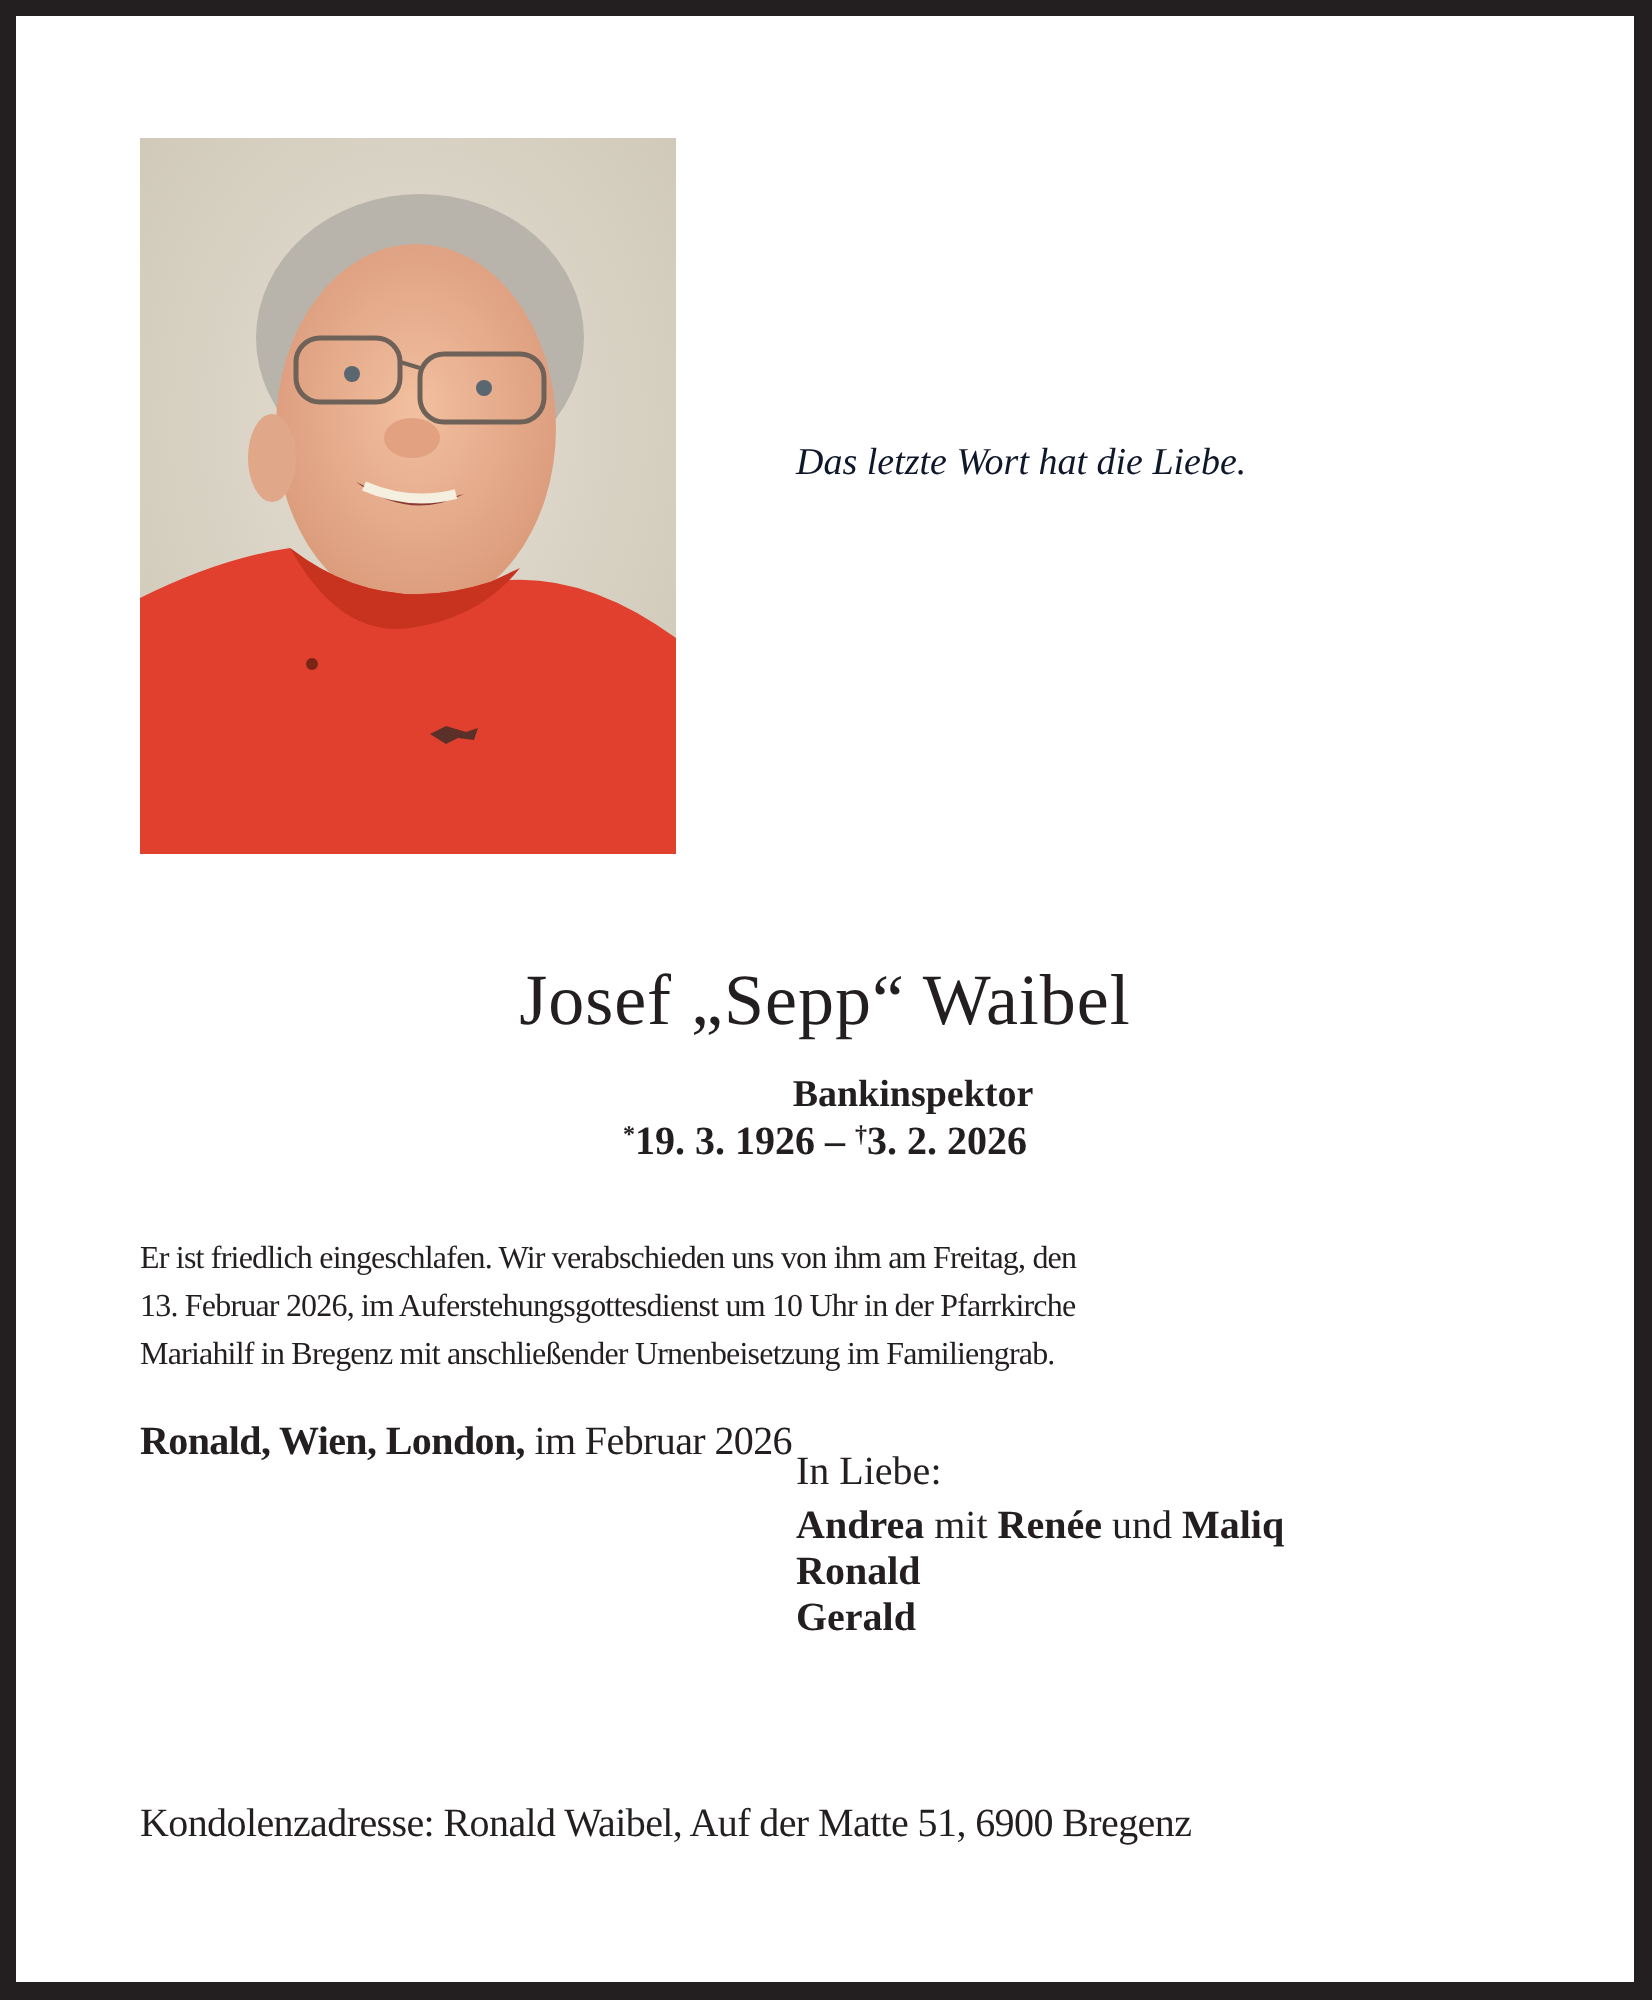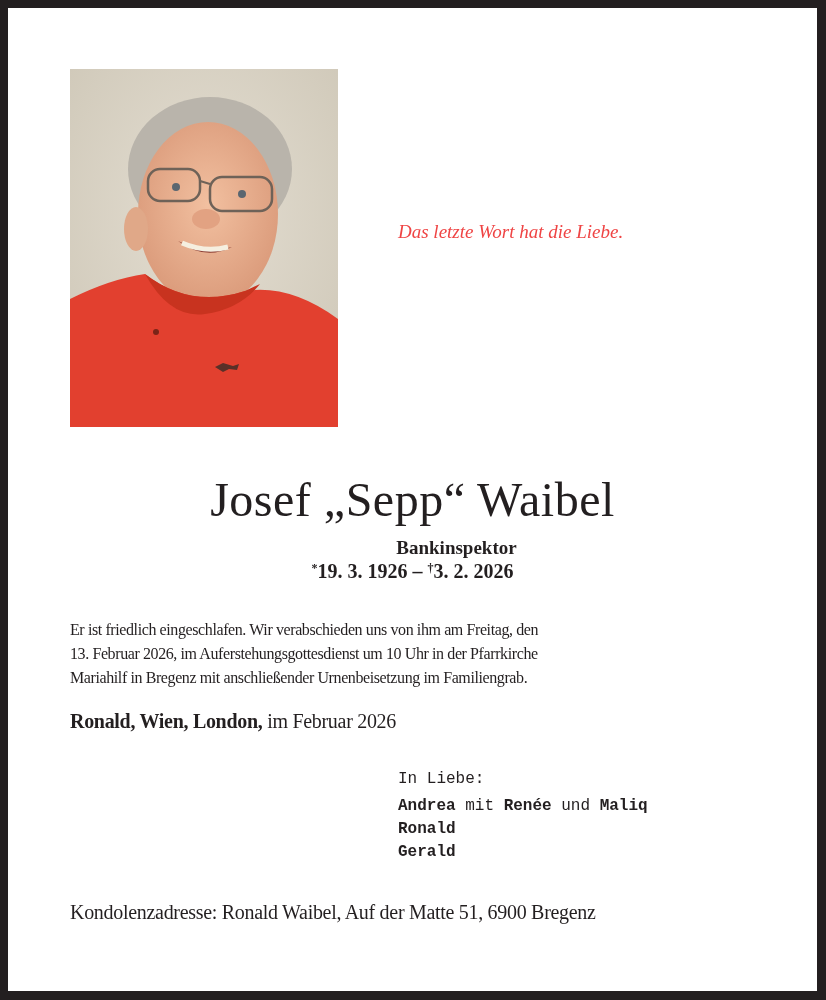--- a/index.html
+++ b/index.html
@@ -24,29 +24,29 @@
     background: #d8d2c4;
     overflow: hidden;
   }
   .photo svg { display: block; }
   .motto {
     position: absolute;
     left: 390px; top: 213px;
     font-family: "Liberation Serif", serif;
     font-style: italic;
     font-size: 19px;
-    color: #ef4444;
+    color: #0f172a;
   }
   .name {
     position: absolute;
     left: 0; width: 809px;
     top: 460px;
     text-align: center;
     font-family: "Liberation Serif", serif;
-    font-size: 48px;
+    font-size: 36px;
     line-height: 64px;
     letter-spacing: 0.5px;
   }
   .profession {
     position: absolute;
     left: 0; width: 809px;
     top: 529px;
     text-align: center;
     font-family: "Liberation Serif", serif;
     font-weight: bold;
@@ -75,23 +75,23 @@
   .place {
     position: absolute;
     left: 62px; top: 702px;
     font-family: "Liberation Serif", serif;
     font-size: 20px;
     letter-spacing: -0.3px;
   }
   .place b { font-weight: bold; }
   .family {
     position: absolute;
-    left: 390px; top: 760px;
-    font-family: Liberation Mono, monospace;
-    font-size: 16px;
+    left: 390px; top: 717px;
+    font-family: Liberation Serif, serif;
+    font-size: 20px;
     line-height: 23px;
   }
   .family .intro { margin-bottom: 4px; }
   .family b { font-weight: bold; text-align: right; }
   .condolence {
     position: absolute;
     left: 62px; top: 893px;
     font-family: "Liberation Serif", serif;
     font-size: 20px;
     letter-spacing: -0.3px;

